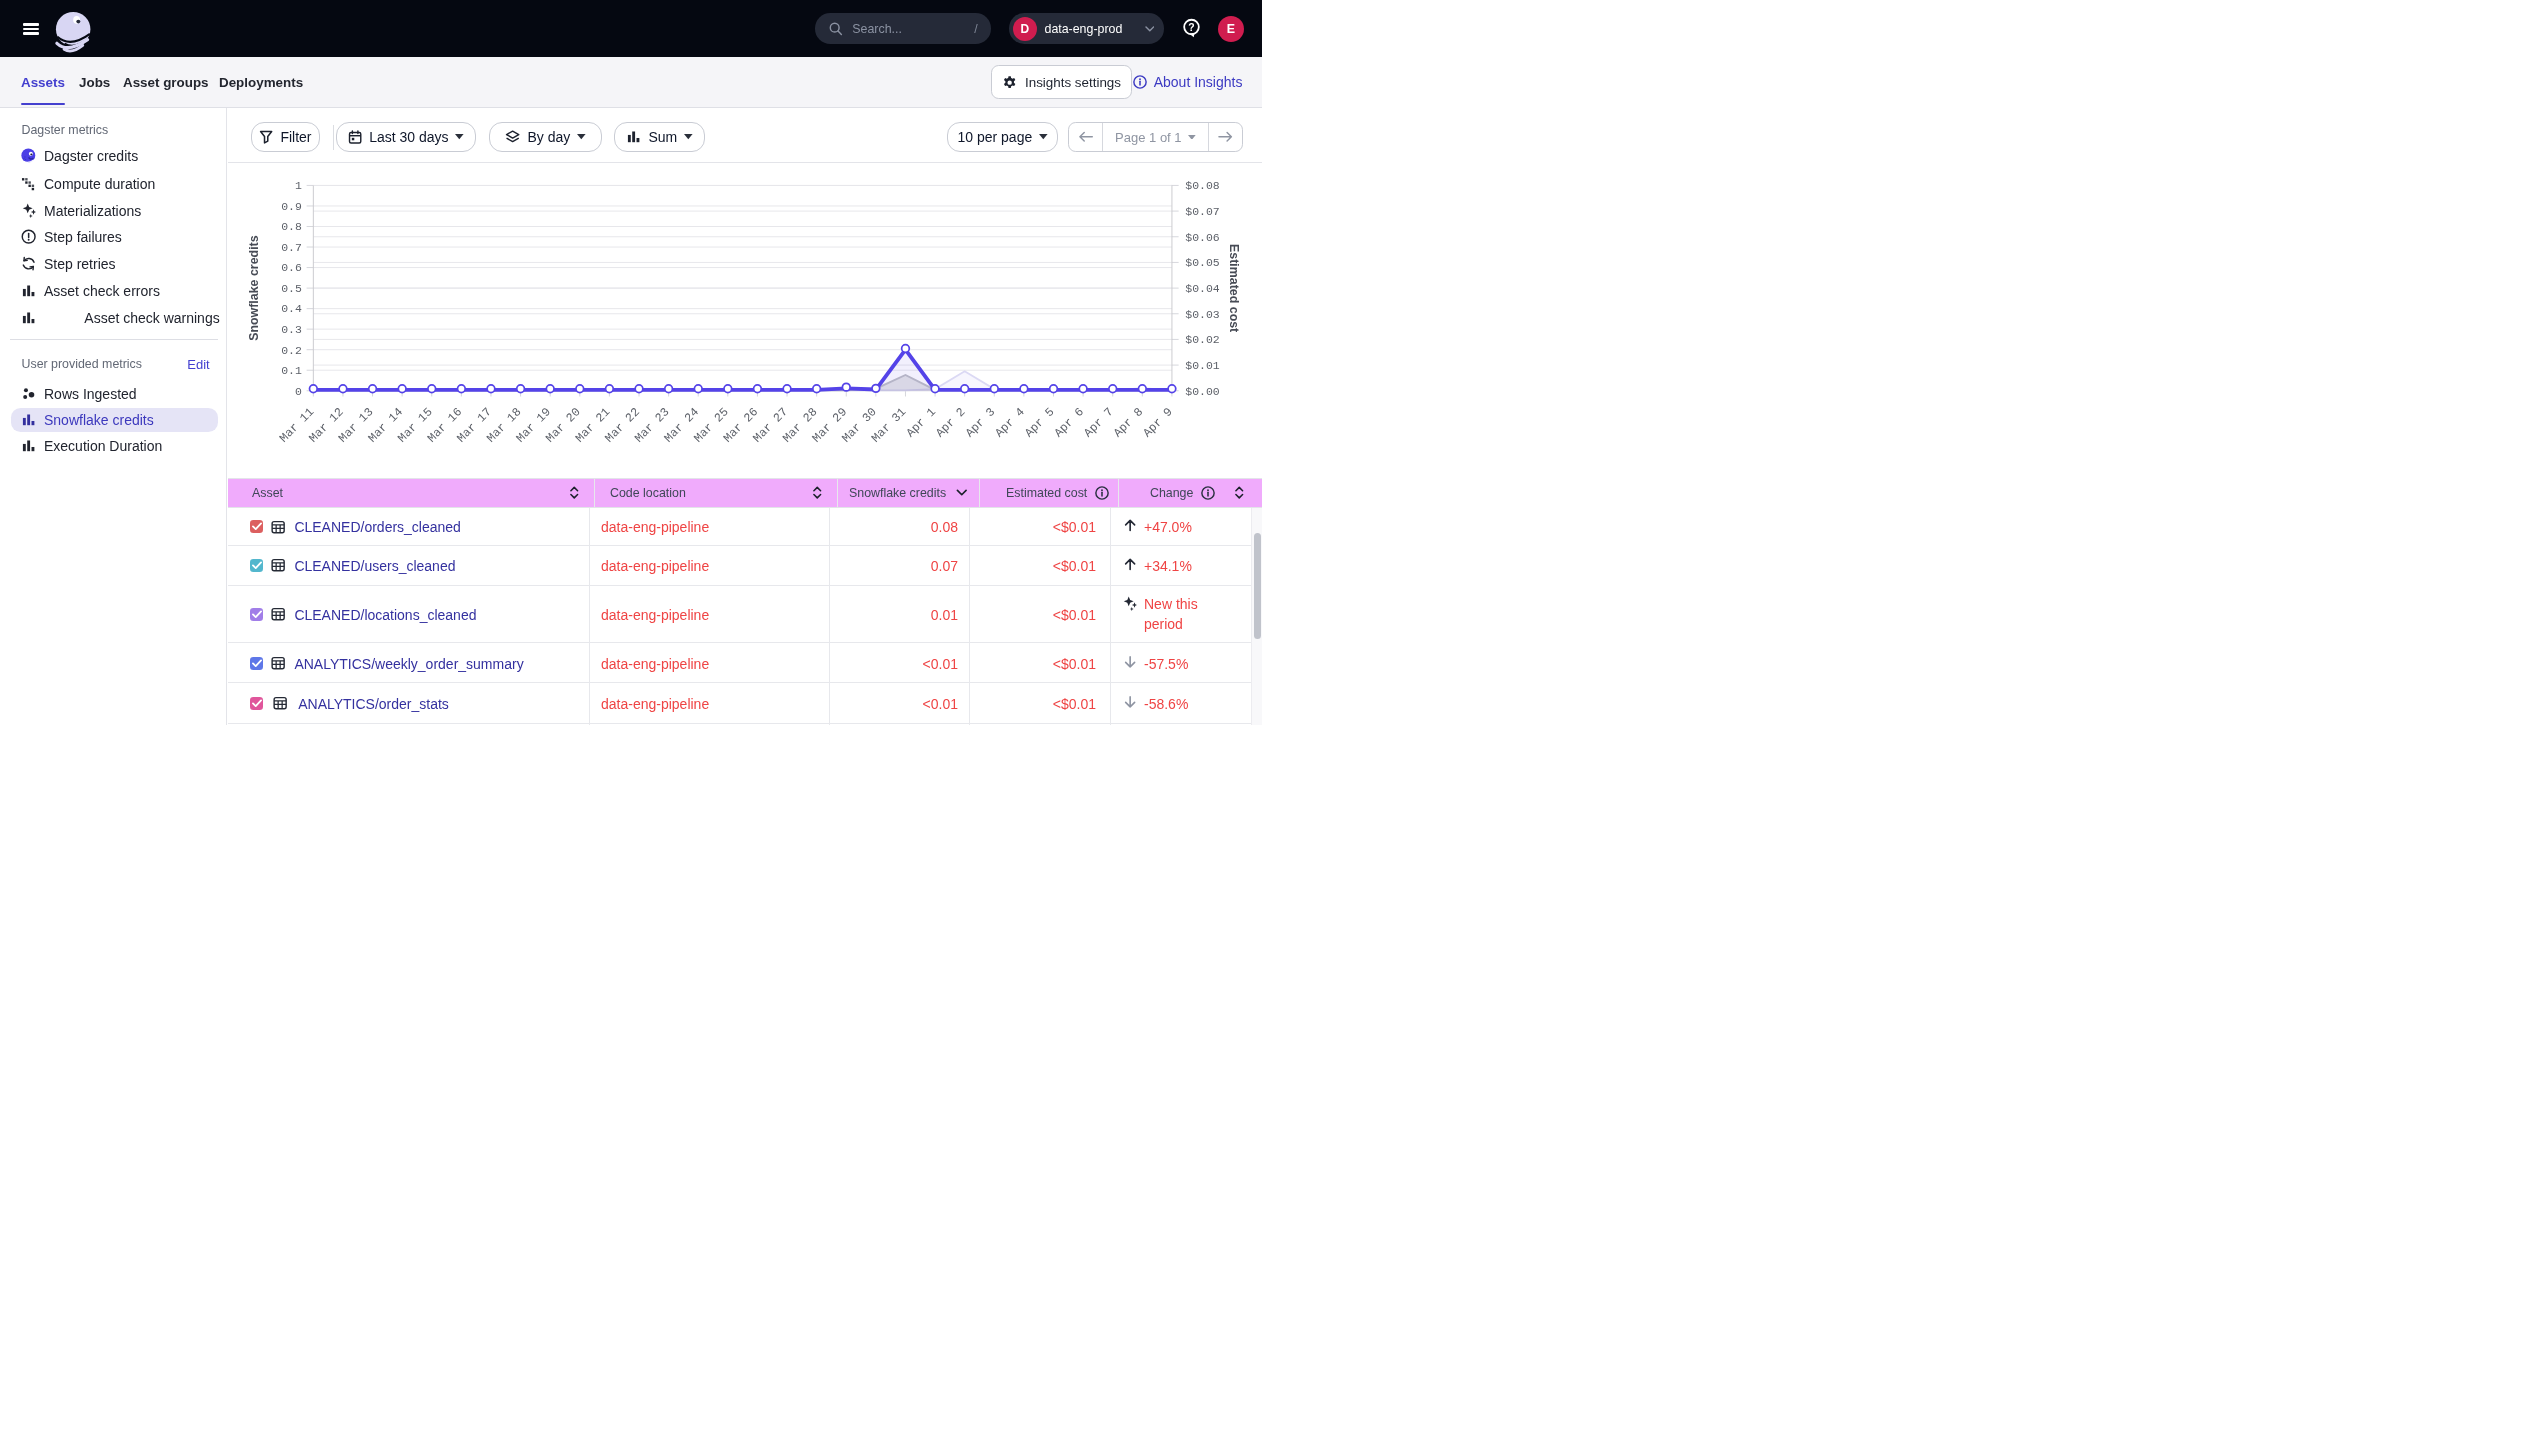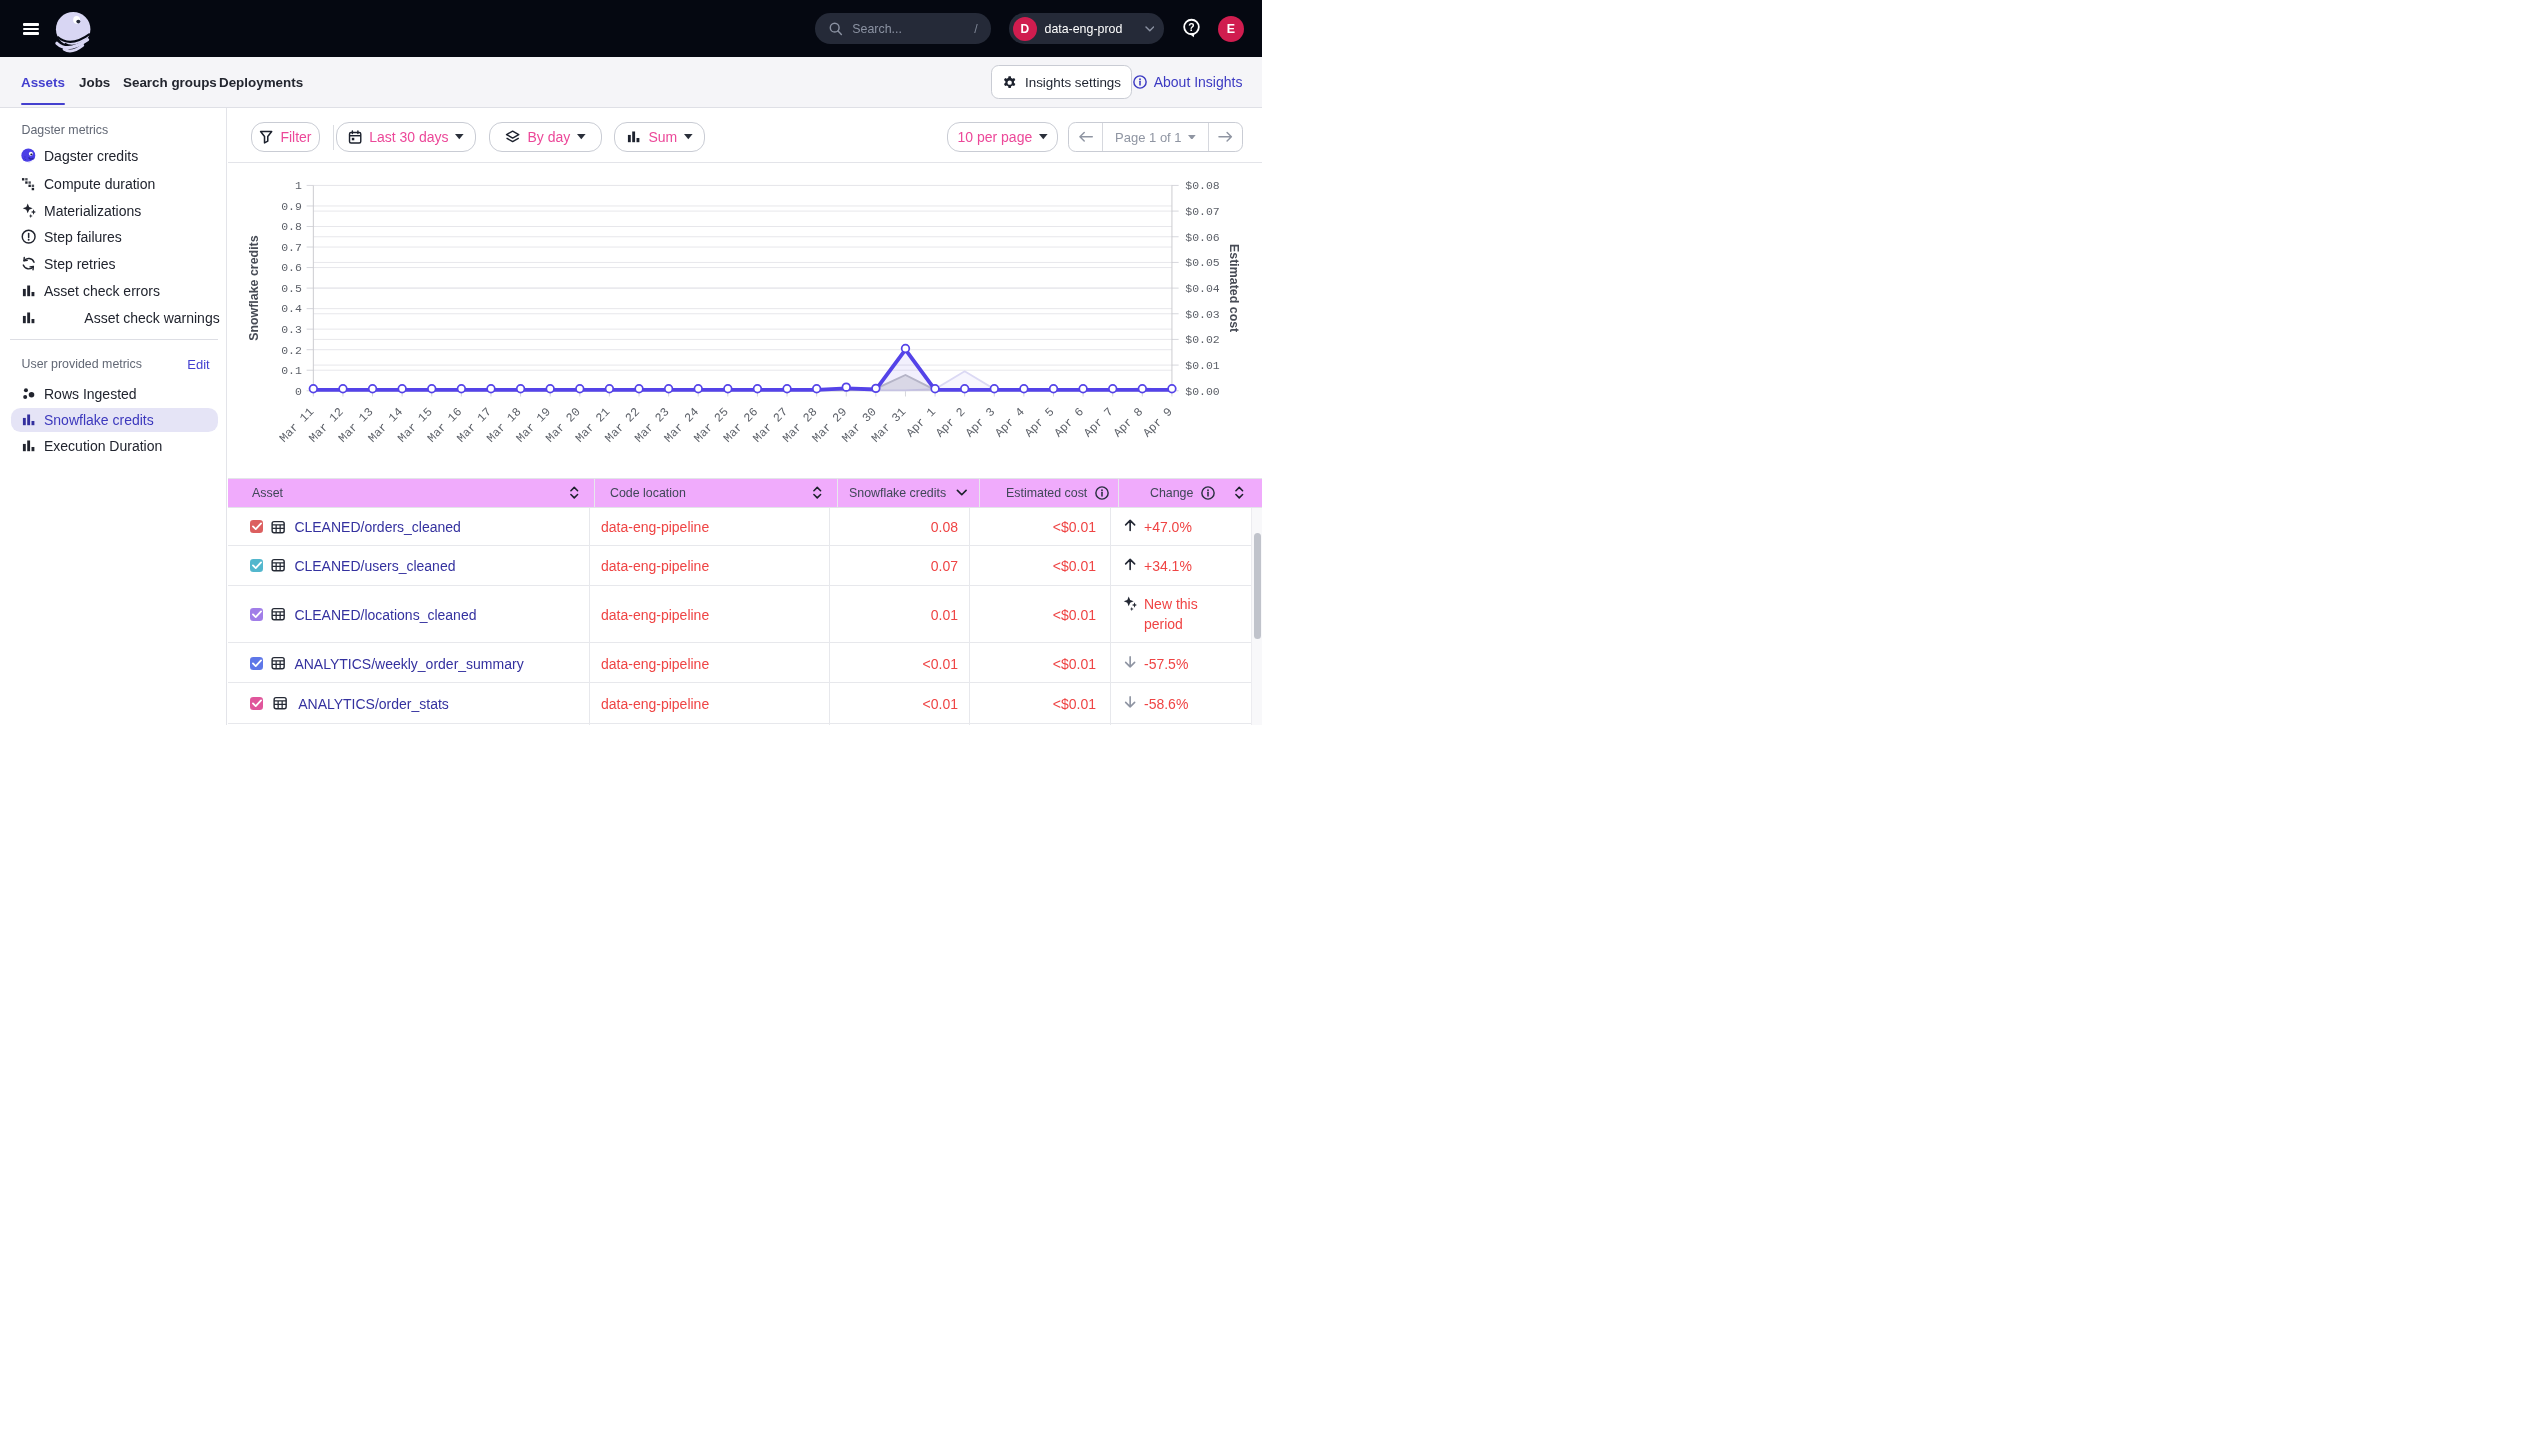--- a/index.html
+++ b/index.html
@@ -17,21 +17,21 @@
 .tab{position:absolute;top:0;height:51px;display:flex;align-items:center;font-size:13.4px;font-weight:700;color:#23262f}
 .tab.on{color:#4440cf}
 .tab.on:after{content:"";position:absolute;left:0;right:0;bottom:2.9px;height:2.4px;background:#4440cf;border-radius:1.9px}
 
 #side{position:absolute;left:0;top:108px;width:227px;height:617px;background:#fff;border-right:1px solid #e3e4e9}
 .slabel{position:absolute;left:21.5px;font-size:12.4px;color:#626875}
 .sitem{position:absolute;left:21px;display:flex;align-items:center;gap:7.7px;font-size:14px;color:#21242e;height:27px}
 .sitem .ic{width:15.3px;height:15.3px;flex:none}
 
 #filterbar{position:absolute;left:228px;top:108px;width:1035px;height:55px;border-bottom:1px solid #e3e4e9;background:#fff}
-.btn{position:absolute;top:122px;height:30px;border:1px solid #c9ccd4;border-radius:13px;background:#fff;display:flex;align-items:center;justify-content:center;gap:6.7px;font-size:14px;color:#ec4899;font-weight:500}
+.btn{position:absolute;top:122px;height:30px;border:1px solid #c9ccd4;border-radius:13px;background:#fff;display:flex;align-items:center;justify-content:center;gap:6.7px;font-size:14px;color:#0f172a;font-weight:500}
 
 #thead{position:absolute;left:228px;top:478px;width:1035px;height:30px;border-top:1px solid #e3e4e9;border-bottom:1px solid #e3e4e9;background:#f0abfc;font-size:12.4px;color:#3f4757}
 #thead .hc{position:absolute;top:0;height:100%;display:flex;align-items:center}
 #tbody{position:absolute;left:228px;top:508px;width:1023px;height:217px;background:#fff;overflow:hidden}
 .row{position:absolute;left:0;width:100%;border-bottom:1px solid #e7e8ec}
 .vline{position:absolute;top:0;bottom:0;width:1px;background:#e7e8ec}
 .link{font-size:14px;color:#34319f}
 .cell{position:absolute;display:flex;align-items:center}
 .num{font-size:14px;color:#ef4444}
 #gutter{position:absolute;left:1251px;top:508px;width:11.7px;height:217px;background:#f8f8fa;border-left:1px solid #ececf0}
@@ -74,21 +74,21 @@
 <div class="abs" style="left:1182px;top:17px"><svg width="19" height="22" viewBox="0 0 20 23" fill="none">
           <circle cx="10" cy="10.5" r="7.7" stroke="#fff" stroke-width="1.9"></circle>
           <path d="M13.2 16.6 L12.3 21.2 L7.8 17.2 Z" fill="#fff"></path>
           <text x="10" y="14.4" text-anchor="middle" font-family="Liberation Sans" font-size="11" font-weight="bold" fill="#fff">?</text>
         </svg></div>
 <div class="abs" style="left:1218px;top:16px;width:26px;height:26px;border-radius:50%;background:#d01d4f;display:flex;align-items:center;justify-content:center;color:#fff;font-size:12.4px;font-weight:700">E</div>
 </div>
 <div id="tabs">
 <div class="tab on" style="left:21px">Assets</div>
 <div class="tab" style="left:79px">Jobs</div>
-<div class="tab" style="left:123px">Search groups</div>
+<div class="tab" style="left:123px">Asset groups</div>
 <div class="tab" style="left:219px">Deployments</div>
 <div class="abs" style="left:991px;top:8.4px;width:141px;height:34px;border:1px solid #c9ccd4;border-radius:7.7px;background:#fff;display:flex;align-items:center;justify-content:center;gap:7.7px;font-size:13.4px;color:#1d222e"><svg width="15.3" height="15.3" viewBox="0 0 16 16" fill="none">
           <path fill="#1d222e" fill-rule="evenodd" d="M6.8 1.2 h2.4 l.35 1.9 a5 5 0 0 1 1.35.78 l1.85-.62 1.2 2.08-1.5 1.27a5 5 0 0 1 0 1.56l1.5 1.27-1.2 2.08-1.85-.62a5 5 0 0 1-1.35.78l-.35 1.9H6.8l-.35-1.9a5 5 0 0 1-1.35-.78l-1.85.62-1.2-2.08 1.5-1.27a5 5 0 0 1 0-1.56L2.05 5.34l1.2-2.08 1.85.62a5 5 0 0 1 1.35-.78zM8 10.3a2.3 2.3 0 1 0 0-4.6 2.3 2.3 0 0 0 0 4.6z"></path>
         </svg>Insights settings</div>
 <div class="abs" style="left:1133px;top:8.4px;height:34px;display:flex;align-items:center;gap:6.7px;font-size:14px;color:#3c3ac2"><svg width="14" height="14" viewBox="0 0 14.5 14.5" fill="none">
           <circle cx="7.25" cy="7.25" r="6.35" stroke="#3c3ac2" stroke-width="1.5"></circle>
           <circle cx="7.25" cy="4.35" r="0.95" fill="#3c3ac2"></circle>
           <path d="M7.25 6.525 L7.25 10.44" stroke="#3c3ac2" stroke-width="1.6" stroke-linecap="round"></path>
         </svg>About Insights</div>
 </div>

